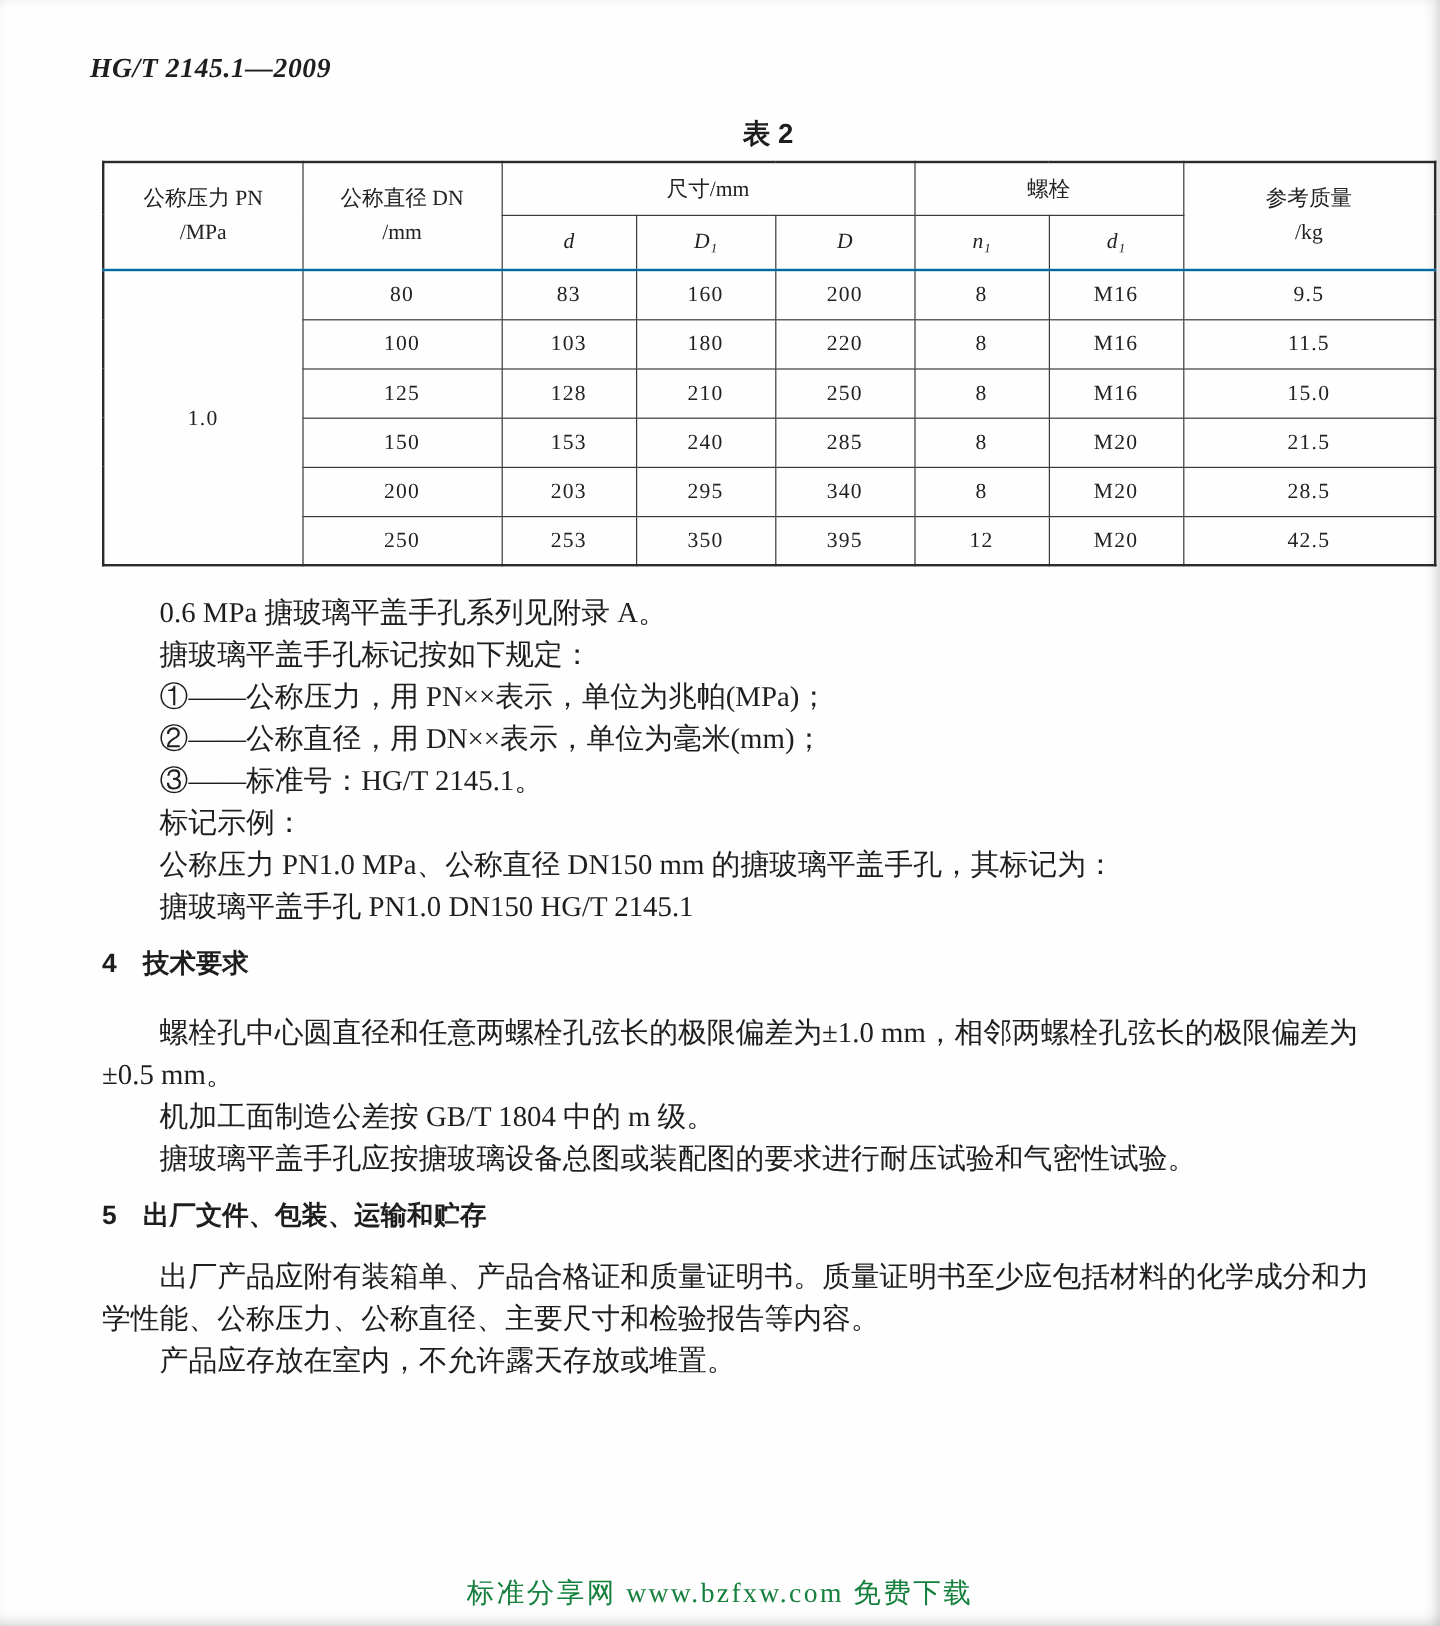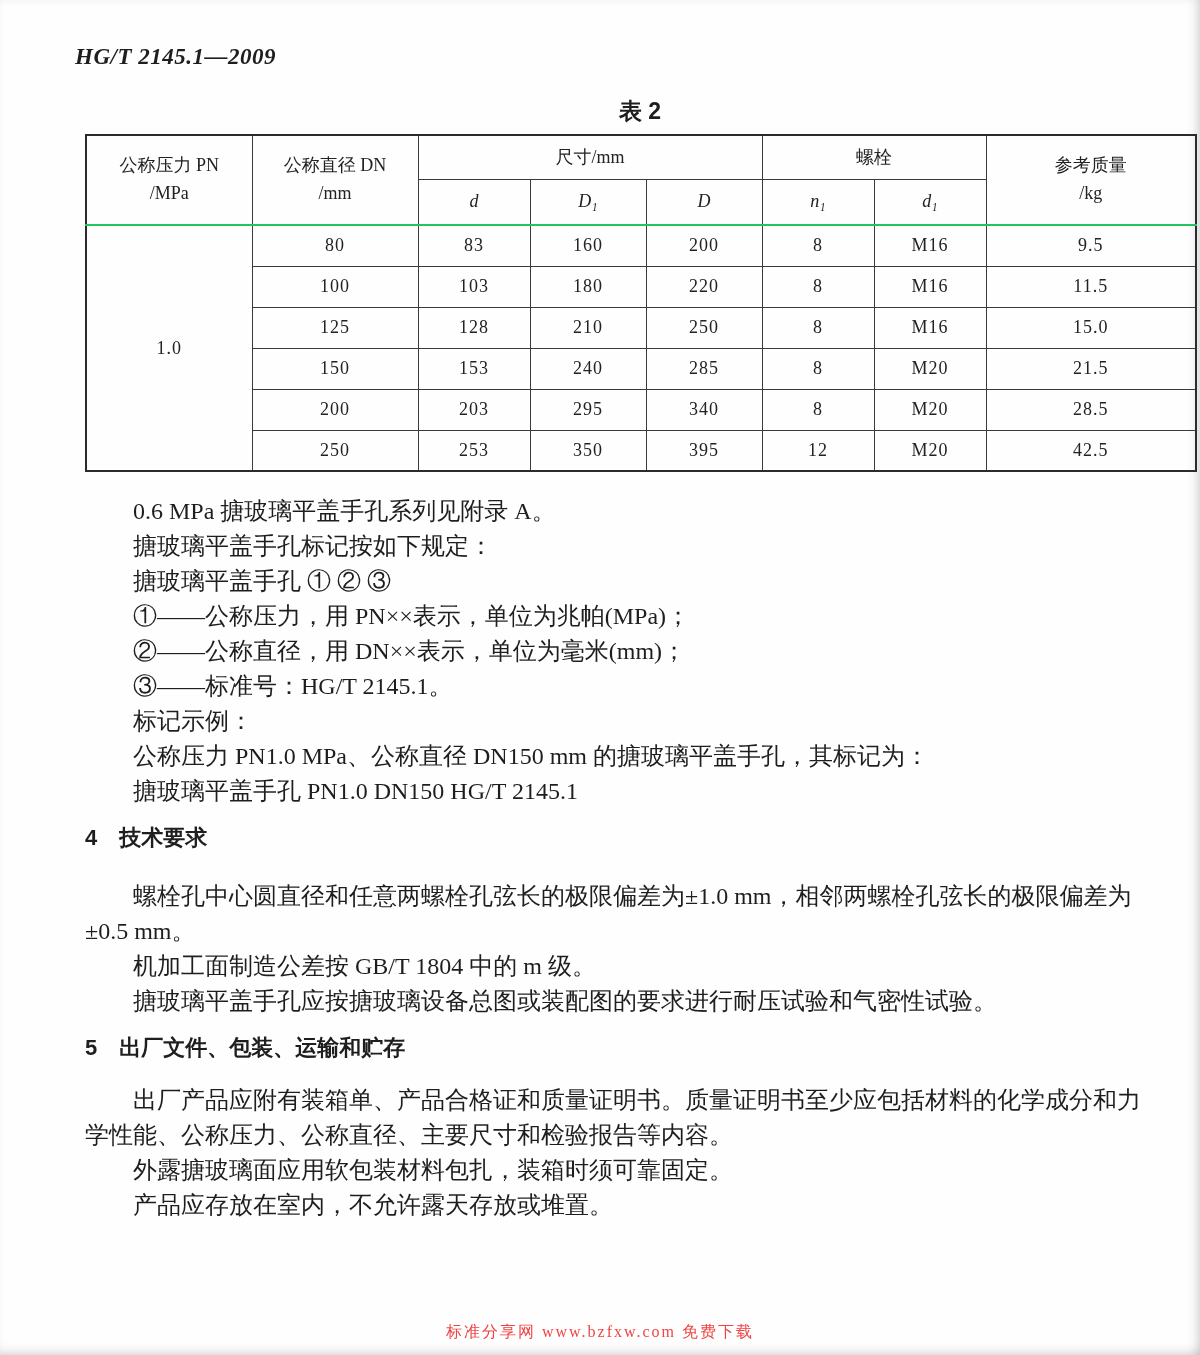--- a/index.html
+++ b/index.html
@@ -32,39 +32,39 @@
   }
   table.spec th, table.spec td {
     border:1px solid #3a3a3a;
     text-align:center; vertical-align:middle;
     font-weight:400; padding:0 2px;
   }
   table.spec { border:2px solid #2b2b2b; }
   table.spec thead tr.group-row th { height:44px; }
   table.spec thead tr.sub-row th { height:46px; }
   table.spec tbody td { height:41px; letter-spacing:1px; }
-  table.spec thead { border-bottom:2px solid #22c55e;border-radius:26px; }
+  table.spec thead { border-bottom:2px solid #0369a1;border-radius:26px; }
   th .hl { display:block; line-height:1.55; }
   th.var, td.var { font-style:italic; font-family:"Liberation Serif","DejaVu Serif",serif; }
   .marking { margin-top:22px; width:1070px; font-size:24px; line-height:35px; }
   .marking p { text-indent:2em; }
   h2.sec {
     margin-top:14px; height:30px;
     font-family:"Liberation Sans","DejaVu Sans",sans-serif;
     font-weight:700; font-size:22px; line-height:30px;
     display:flex; align-items:center;
   }
   h2.sec .sec-num { margin-right:22px; }
   .sec-body { margin-top:26px; width:1070px; font-size:24px; line-height:35px; }
   .sec-body.tight { margin-top:20px; }
   .sec-body p { text-indent:2em; }
   .watermark {
     position:absolute; left:0; right:0; bottom:12px;
     text-align:center;
-    color:#ef4444; font-size:16px; letter-spacing:2px;
+    color:#15803d; font-size:23px; letter-spacing:2px;
   }
 </style>
 </head>
 <body>
 
 <div class="page">
 
   <div class="doc-number">HG/T 2145.1—2009</div>
 
   <div class="table-caption">表 2</div>
@@ -160,21 +160,20 @@
         <td>12</td>
         <td>M20</td>
         <td>42.5</td>
       </tr>
     </tbody>
   </table>
 
   <div class="marking">
     <p>0.6 MPa 搪玻璃平盖手孔系列见附录 A。</p>
     <p>搪玻璃平盖手孔标记按如下规定：</p>
-    <p>搪玻璃平盖手孔 ① ② ③</p>
     <p>①——公称压力，用 PN××表示，单位为兆帕(MPa)；</p>
     <p>②——公称直径，用 DN××表示，单位为毫米(mm)；</p>
     <p>③——标准号：HG/T 2145.1。</p>
     <p>标记示例：</p>
     <p>公称压力 PN1.0 MPa、公称直径 DN150 mm 的搪玻璃平盖手孔，其标记为：</p>
     <p>搪玻璃平盖手孔 PN1.0 DN150 HG/T 2145.1</p>
   </div>
 
   <h2 class="sec">
     <span class="sec-num">4</span>
@@ -185,19 +184,18 @@
     <p>机加工面制造公差按 GB/T 1804 中的 m 级。</p>
     <p>搪玻璃平盖手孔应按搪玻璃设备总图或装配图的要求进行耐压试验和气密性试验。</p>
   </div>
 
   <h2 class="sec">
     <span class="sec-num">5</span>
     <span>出厂文件、包装、运输和贮存</span>
   </h2>
   <div class="sec-body tight">
     <p>出厂产品应附有装箱单、产品合格证和质量证明书。质量证明书至少应包括材料的化学成分和力学性能、公称压力、公称直径、主要尺寸和检验报告等内容。</p>
-    <p>外露搪玻璃面应用软包装材料包扎，装箱时须可靠固定。</p>
     <p>产品应存放在室内，不允许露天存放或堆置。</p>
   </div>
 
   <div class="watermark">标准分享网 www.bzfxw.com 免费下载</div>
 
 </div>
 
 </body></html>

